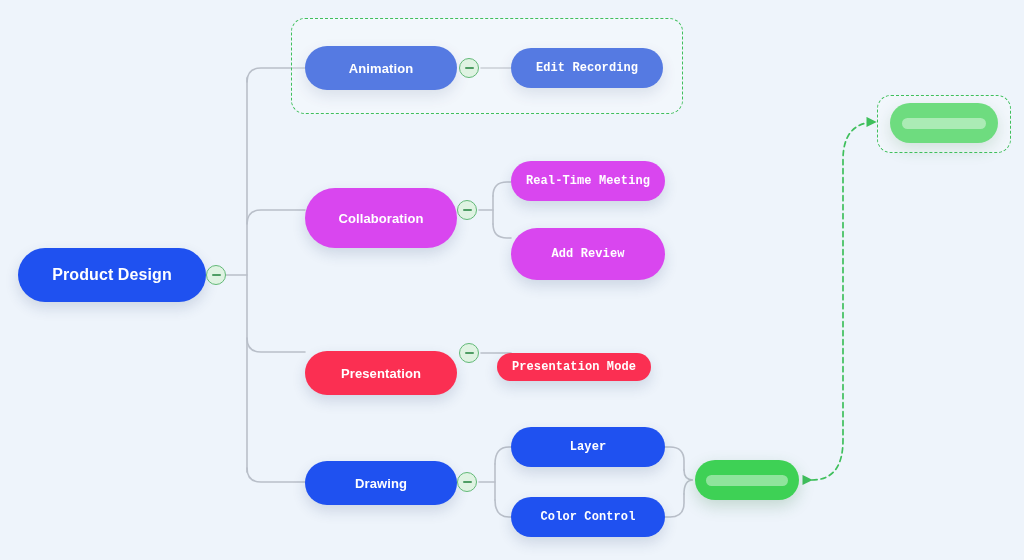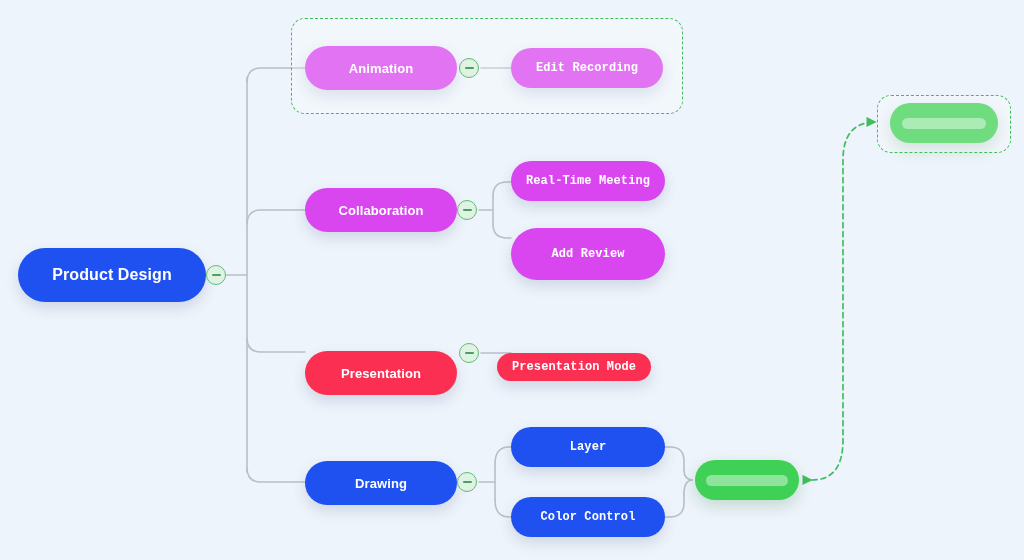--- a/index.html
+++ b/index.html
@@ -48,21 +48,21 @@
   .node.branch {
     font-size: 13px;
   }
   .node.leaf {
     font-size: 12px;
     font-family: Liberation Mono, monospace;
   }
 
   
   .c-blue   { background: #1f51f0; }
-  .c-purple { background: #d946ef; }
+  .c-purple { background: #1d4ed8; }
   .c-green  { background: #d946ef; }
   .c-red    { background: #fb2f52; margin-top: 20px; }
   .c-bright { background: #3ed155; }
 
   
   .node.skeleton {
     box-shadow: 0 6px 16px rgba(40,120,60,.22);
   }
   .skeleton-bar {
     background: #8fe49c;
@@ -163,21 +163,21 @@
   <div class="node branch c-purple" style="left:305px; top:46px; width:152px; height:44px;">
     <span>Animation</span>
   </div>
   <div class="toggle" style="left:459px; top:58px;">
     <span class="bar"></span>
   </div>
   <div class="node leaf c-purple" style="left:511px; top:48px; width:152px; height:40px;">
     <span>Edit Recording</span>
   </div>
 
-  <div class="node branch c-green" style="left:305px; top:188px; width:152px; height:44px;">
+  <div class="node branch c-green" style="left:305px; top:188px; width:152px; height:60px;">
     <span>Collaboration</span>
   </div>
   <div class="toggle" style="left:457px; top:200px;">
     <span class="bar"></span>
   </div>
   <div class="node leaf c-green" style="left:511px; top:161px; width:154px; height:40px;">
     <span>Real-Time Meeting</span>
   </div>
   <div class="node leaf c-green" style="left:511px; top:228px; width:154px; height:52px;">
     <span>Add Review</span>

